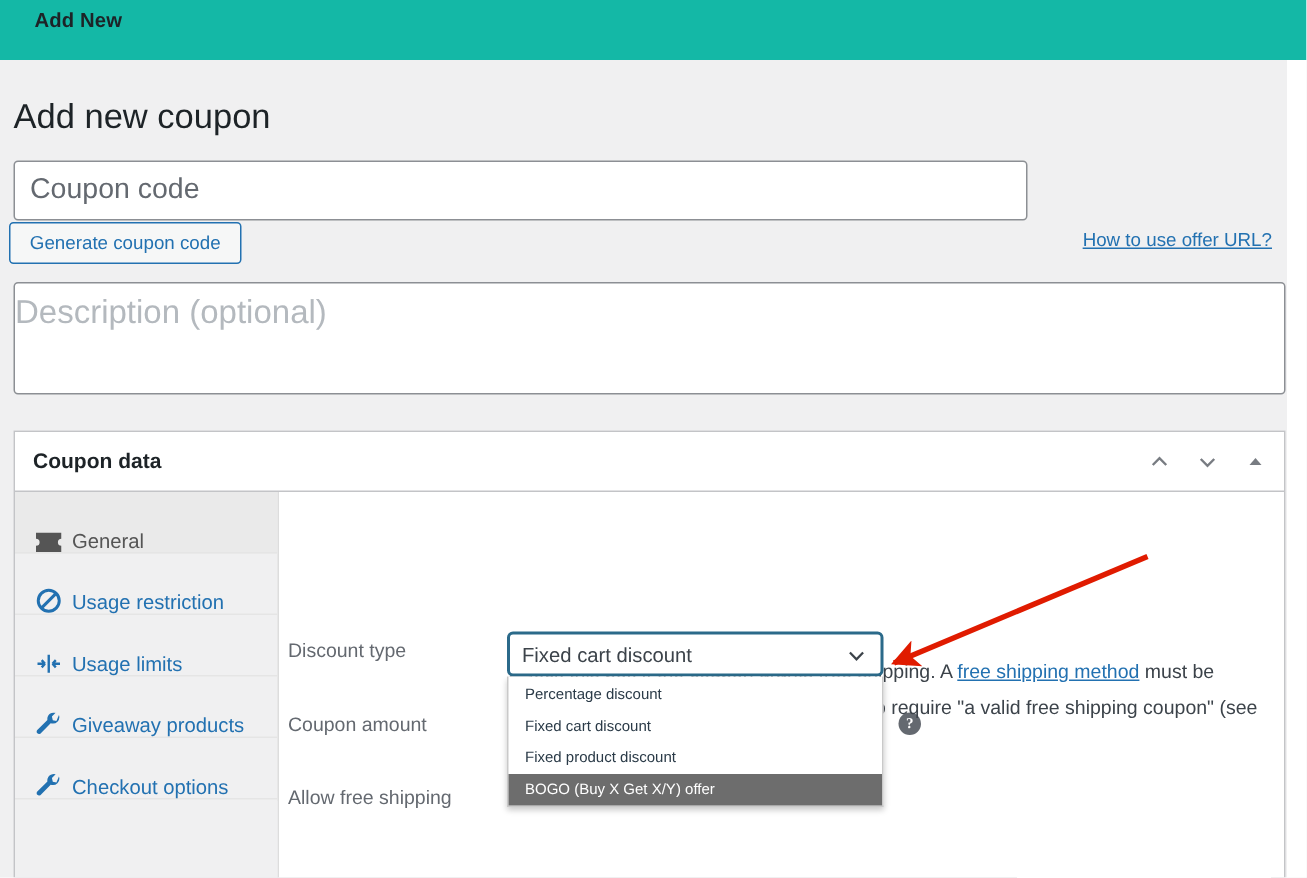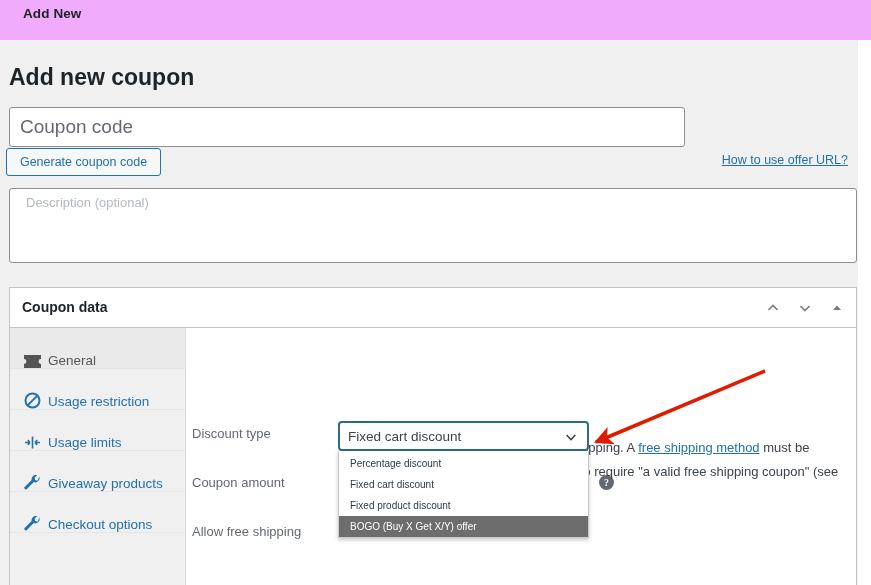--- a/index.html
+++ b/index.html
@@ -8,41 +8,41 @@
     width: 871px; height: 585px;
     background: #ffffff;
     font-family: "Liberation Sans", sans-serif;
     overflow: hidden;
     position: relative;
   }
 
   
   .topbar {
     position: absolute; left: 0; top: 0; width: 871px; height: 40px;
-    background: #f0abfc;
+    background: #14b8a6;
   }
   .topbar .addnew {
     position: absolute; left: 23px; top: 6px;
     font-size: 13.5px; font-weight: bold; color: #1d2327;
     letter-spacing: .1px;
   }
 
   
   .page {
     position: absolute; left: 0; top: 40px; width: 858px; height: 545px;
     background: #f0f0f1;
   }
   .right-gutter {
     position: absolute; left: 858px; top: 40px; width: 13px; height: 545px;
     background: #ffffff;
   }
 
   .page-title {
     position: absolute; left: 9px; top: 24px;
-    font-size: 23px; font-weight: 700; color: #1d2327;
+    font-size: 23px; font-weight: 400; color: #1d2327;
   }
 
   
   .coupon-code {
     position: absolute; left: 9px; top: 67px; width: 676px; height: 40px;
     border: 1px solid #8c8f94; border-radius: 3px; background: #fff;
     font-family: "Liberation Sans", sans-serif;
     font-size: 19px; color: #0f172a;
     padding: 0 10px; outline: none;
   }
@@ -57,22 +57,22 @@
   .url-link {
     position: absolute; right: 10px; top: 113px;
     font-size: 12.5px; color: #2271b1; text-decoration: underline;
     cursor: pointer;
   }
 
   .description {
     position: absolute; left: 9px; top: 148px; width: 848px; height: 75px;
     border: 1px solid #8c8f94; border-radius: 3px; background: #fff;
     font-family: "Liberation Sans", sans-serif;
-    font-size: 13px; color: #0f172a;
-    padding: 6px 16px; resize: none; outline: none;
+    font-size: 22px; color: #0f172a;
+    padding: 6px 0; resize: none; outline: none;
   }
   .description::placeholder { color: #b4b9be; opacity: 1; }
 
   
   .metabox {
     position: absolute; left: 9px; top: 247px; width: 848px; height: 298px;
     background: #fff; border: 1px solid #c3c4c7;
   }
   .metabox-header {
     position: relative; height: 40px; border-bottom: 1px solid #c3c4c7;

